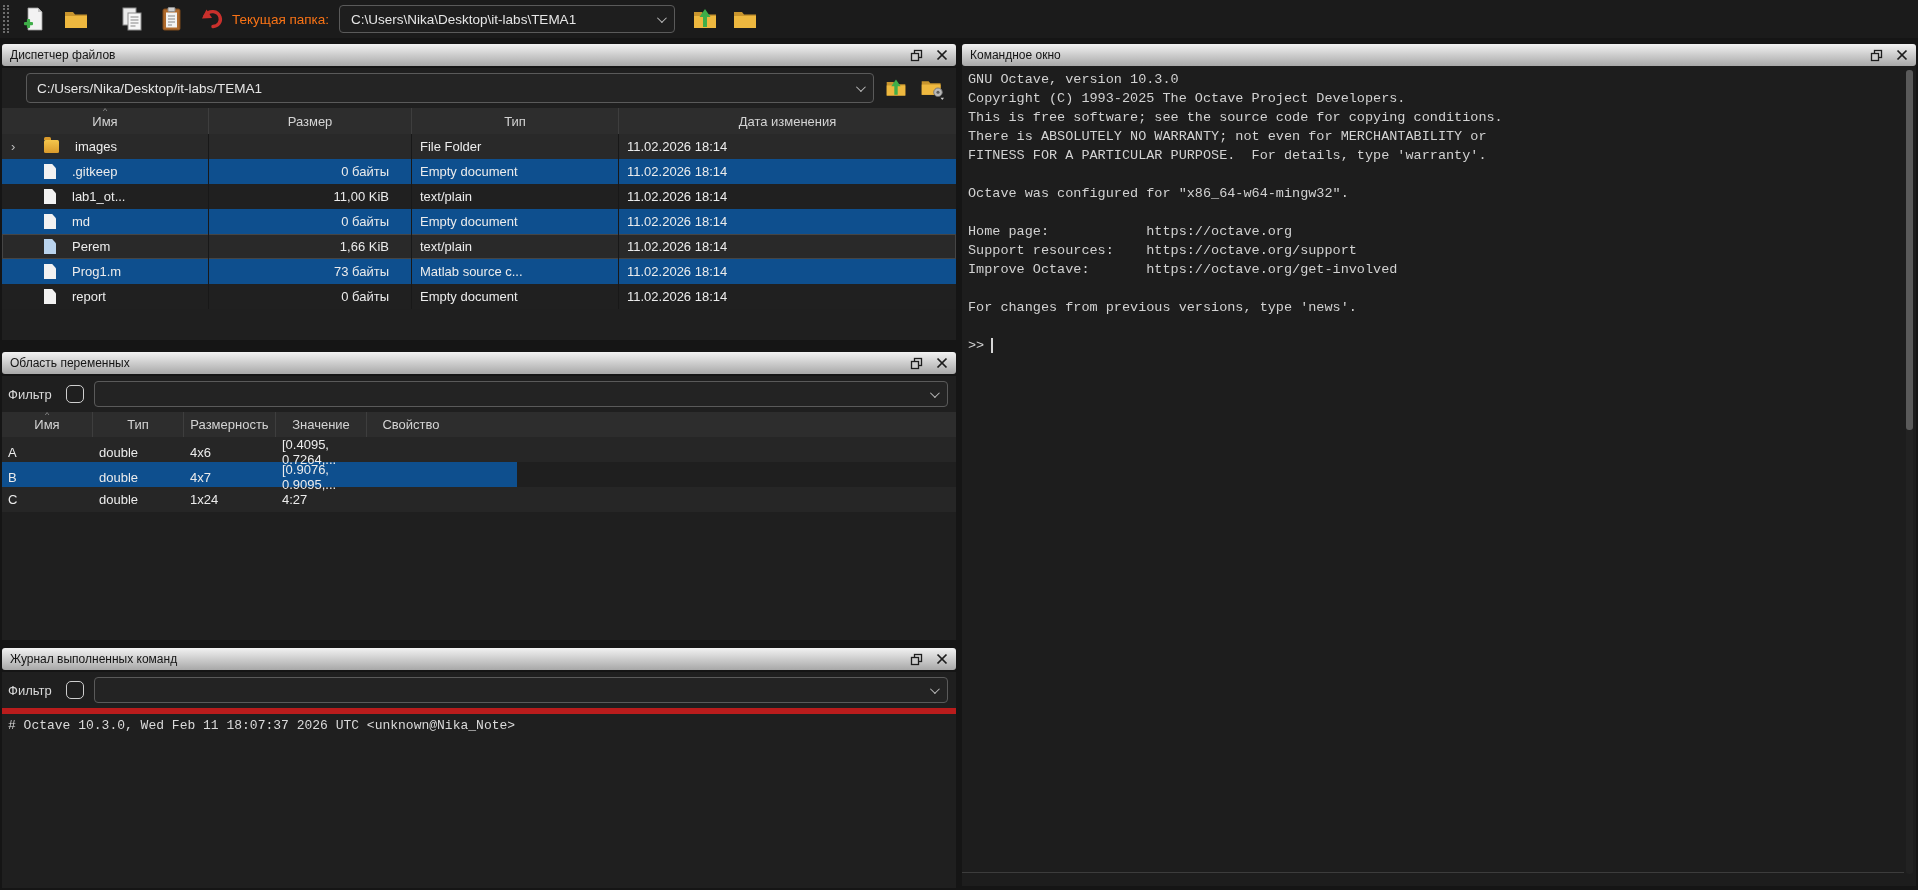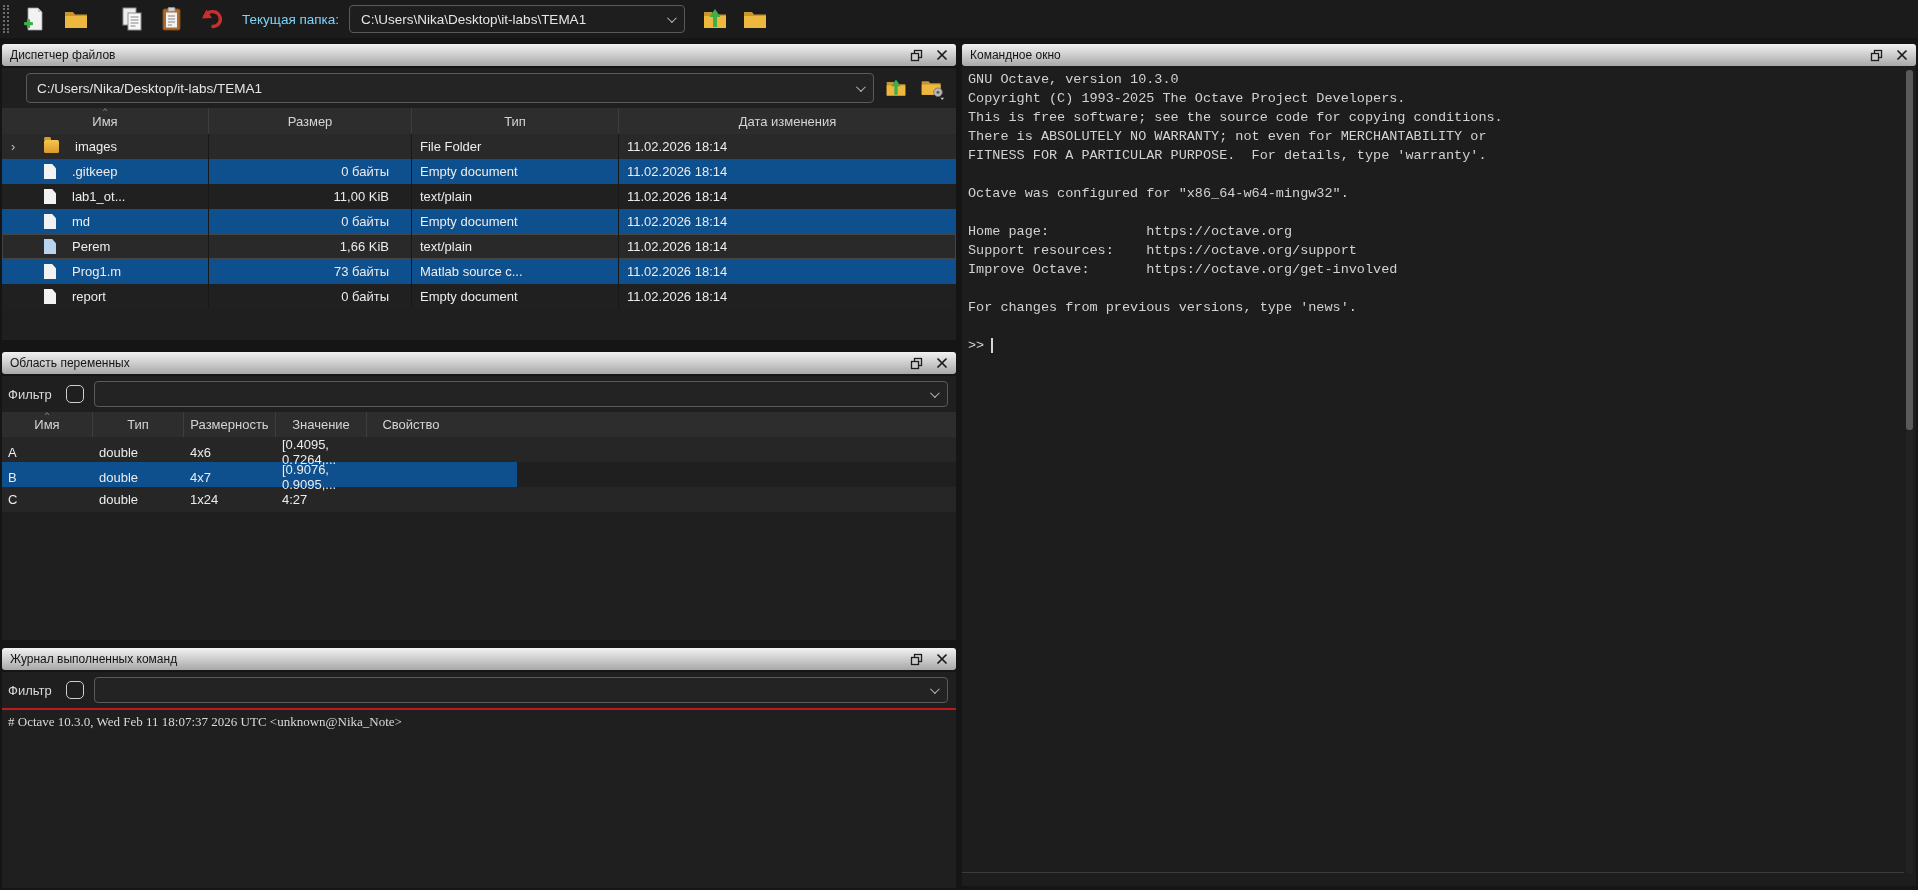--- a/index.html
+++ b/index.html
@@ -6,21 +6,21 @@
   html,body { width:1918px; height:890px; overflow:hidden; }
   body { background:#151515; font-family:"Liberation Sans", sans-serif; color:#e0e0e0; position:relative; }
 
   
   .toolbar { position:absolute; left:0; top:0; width:1918px; height:38px;
              background:#1b1b1b; display:flex; align-items:center; }
   .drag-handle { width:6px; height:28px; margin-left:3px;
                  border-left:2px dotted #6d6d6d; border-right:2px dotted #6d6d6d; }
   .tb-btn { width:32px; height:32px; display:flex; align-items:center; justify-content:center;
             border-radius:4px; }
-  .tb-label { font-size:13.5px; color:#7dd3fc; margin-left:14px; }
+  .tb-label { font-size:13.5px; color:#f97316; margin-left:4px; }
   .combo { background:#1e1e1e; border:1px solid #5a5a5a; border-radius:4px;
            display:flex; align-items:center; color:#e6e6e6; font-size:13.5px; }
   .combo .chev { margin-left:auto; margin-right:10px; width:7px; height:7px;
                  border-right:1.6px solid #b9b9b9; border-bottom:1.6px solid #b9b9b9;
                  transform:rotate(45deg) translateY(-2px); }
   .tb-combo { width:336px; height:28px; padding-left:11px; margin-left:10px; }
 
   
   .dock-title { position:absolute; height:22px; border-radius:3px;
                 background:linear-gradient(#f2f2f2,#a8a8a8);
@@ -73,22 +73,22 @@
   
   .ws-grid { grid-template-columns:91px 91px 92px 91px 88px 1fr; }
   .ws-head { height:25px; }
   .ws-rows .row { background:#262626; }
   .ws-rows .row.selected { background:transparent; }
   .ws-rows .row.selected::before { content:""; position:absolute; left:0; top:0; bottom:0;
       width:515px; background:#0e4f8e; }
   .ws-rows .cell { padding-left:6px; }
 
   
-  .hist-list { position:absolute; left:0; right:0; top:36px; border-top:2px solid #b91c1c;
-               font-family:Liberation Serif, serif; }
+  .hist-list { position:absolute; left:0; right:0; top:36px; border-top:6px solid #b91c1c;
+               font-family:Liberation Mono, monospace; }
   .hist-row { height:23px; display:flex; align-items:center; padding-left:6px;
               font-size:13px; color:#dadada; white-space:pre; }
   .hist-row.selected { background:#0e4f8e; }
 
   
   .term-pre { position:absolute; left:6px; top:4px; right:14px;
               font-family:"Liberation Mono","DejaVu Sans Mono",monospace;
               font-size:13.5px; line-height:19px; color:#d2d2d2; white-space:pre; }
   .prompt-line { position:absolute; left:6px; top:270px; display:flex; align-items:center;
                  font-family:"Liberation Mono","DejaVu Sans Mono",monospace;

